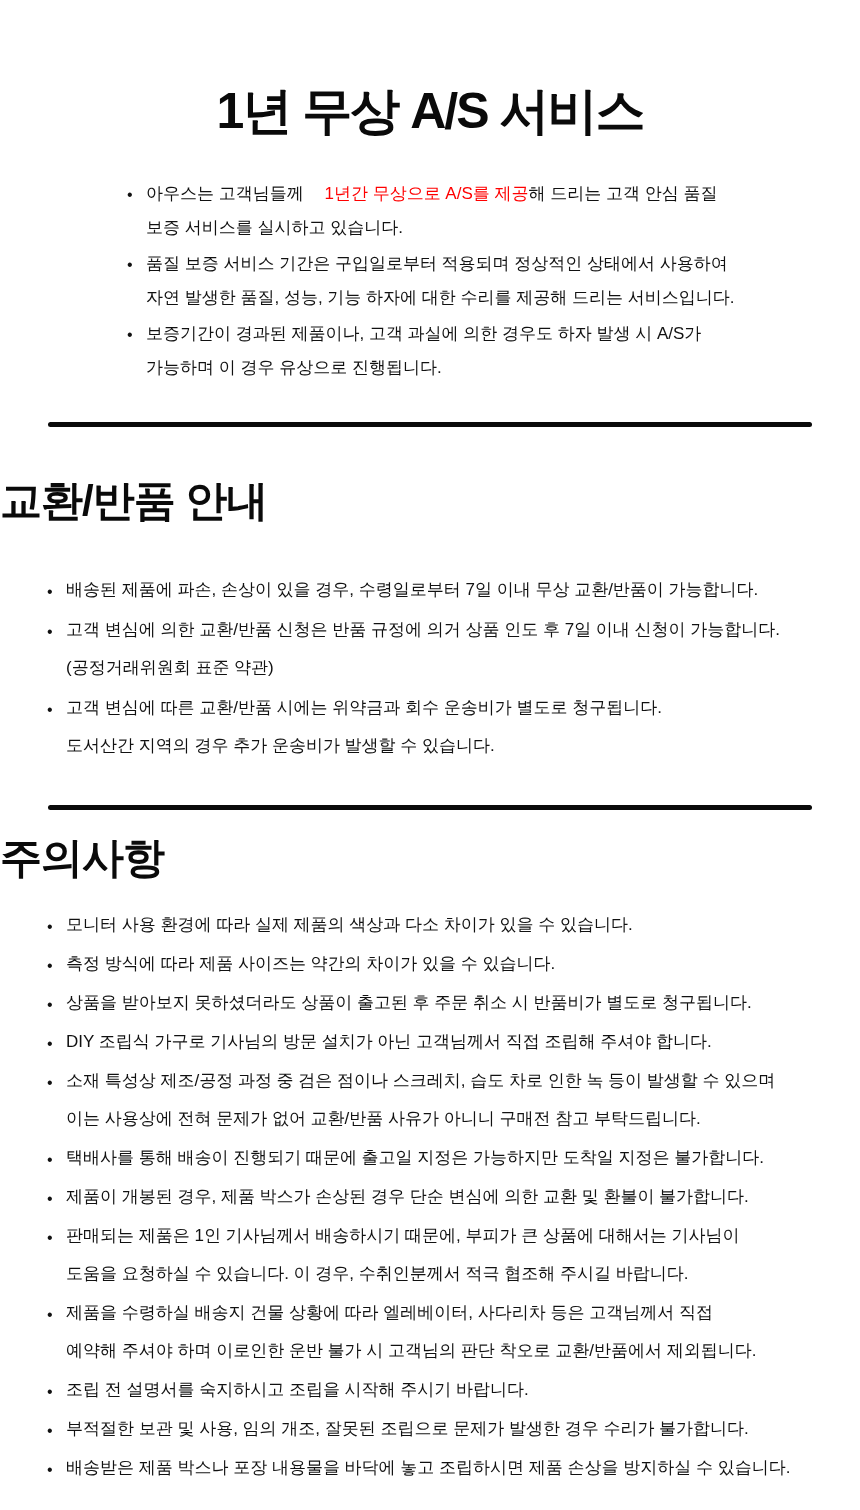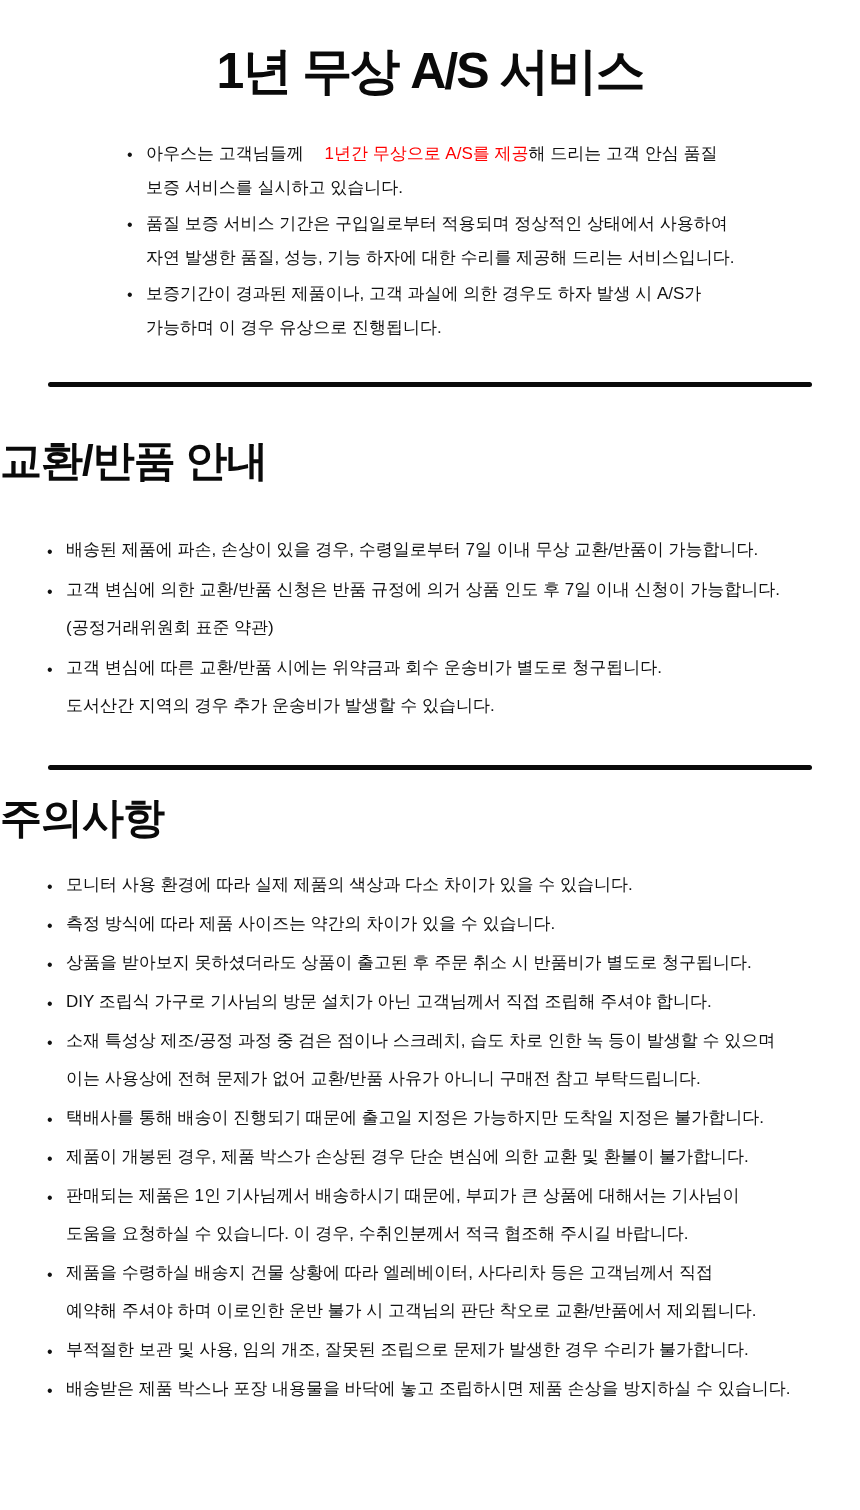--- a/index.html
+++ b/index.html
@@ -15,20 +15,21 @@
     background: #ffffff;
     padding-top: 38px;
     overflow: hidden;
   }
   .title-xl {
     font-size: 50px;
     font-weight: 900;
     letter-spacing: -2px;
     text-align: center;
     color: #0a0a0a;
+    margin-top: 40px;
   }
   .title-lg {
     font-size: 42px;
     font-weight: 900;
     letter-spacing: -1px;
     text-align: left;
     color: #0a0a0a;
   }
   .divider {
     width: 764px;
@@ -124,18 +125,19 @@
       <li><span class="bullet-text">상품을 받아보지 못하셨더라도 상품이 출고된 후 주문 취소 시 반품비가 별도로 청구됩니다.</span></li>
       <li><span class="bullet-text">DIY 조립식 가구로 기사님의 방문 설치가 아닌 고객님께서 직접 조립해 주셔야 합니다.</span></li>
       <li><span class="bullet-text">소재 특성상 제조/공정 과정 중 검은 점이나 스크레치, 습도 차로 인한 녹 등이 발생할 수 있으며
 이는 사용상에 전혀 문제가 없어 교환/반품 사유가 아니니 구매전 참고 부탁드립니다.</span></li>
       <li><span class="bullet-text">택배사를 통해 배송이 진행되기 때문에 출고일 지정은 가능하지만 도착일 지정은 불가합니다.</span></li>
       <li><span class="bullet-text">제품이 개봉된 경우, 제품 박스가 손상된 경우 단순 변심에 의한 교환 및 환불이 불가합니다.</span></li>
       <li><span class="bullet-text">판매되는 제품은 1인 기사님께서 배송하시기 때문에, 부피가 큰 상품에 대해서는 기사님이
 도움을 요청하실 수 있습니다. 이 경우, 수취인분께서 적극 협조해 주시길 바랍니다.</span></li>
       <li><span class="bullet-text">제품을 수령하실 배송지 건물 상황에 따라 엘레베이터, 사다리차 등은 고객님께서 직접
 예약해 주셔야 하며 이로인한 운반 불가 시 고객님의 판단 착오로 교환/반품에서 제외됩니다.</span></li>
+      <li><span class="bullet-text">조립 전 설명서를 숙지하시고 조립을 시작해 주시기 바랍니다.</span></li>
       <li><span class="bullet-text">부적절한 보관 및 사용, 임의 개조, 잘못된 조립으로 문제가 발생한 경우 수리가 불가합니다.</span></li>
       <li><span class="bullet-text">배송받은 제품 박스나 포장 내용물을 바닥에 놓고 조립하시면 제품 손상을 방지하실 수 있습니다.</span></li>
     </ul>
   </section>
 
 </div>
 
 </body></html>

